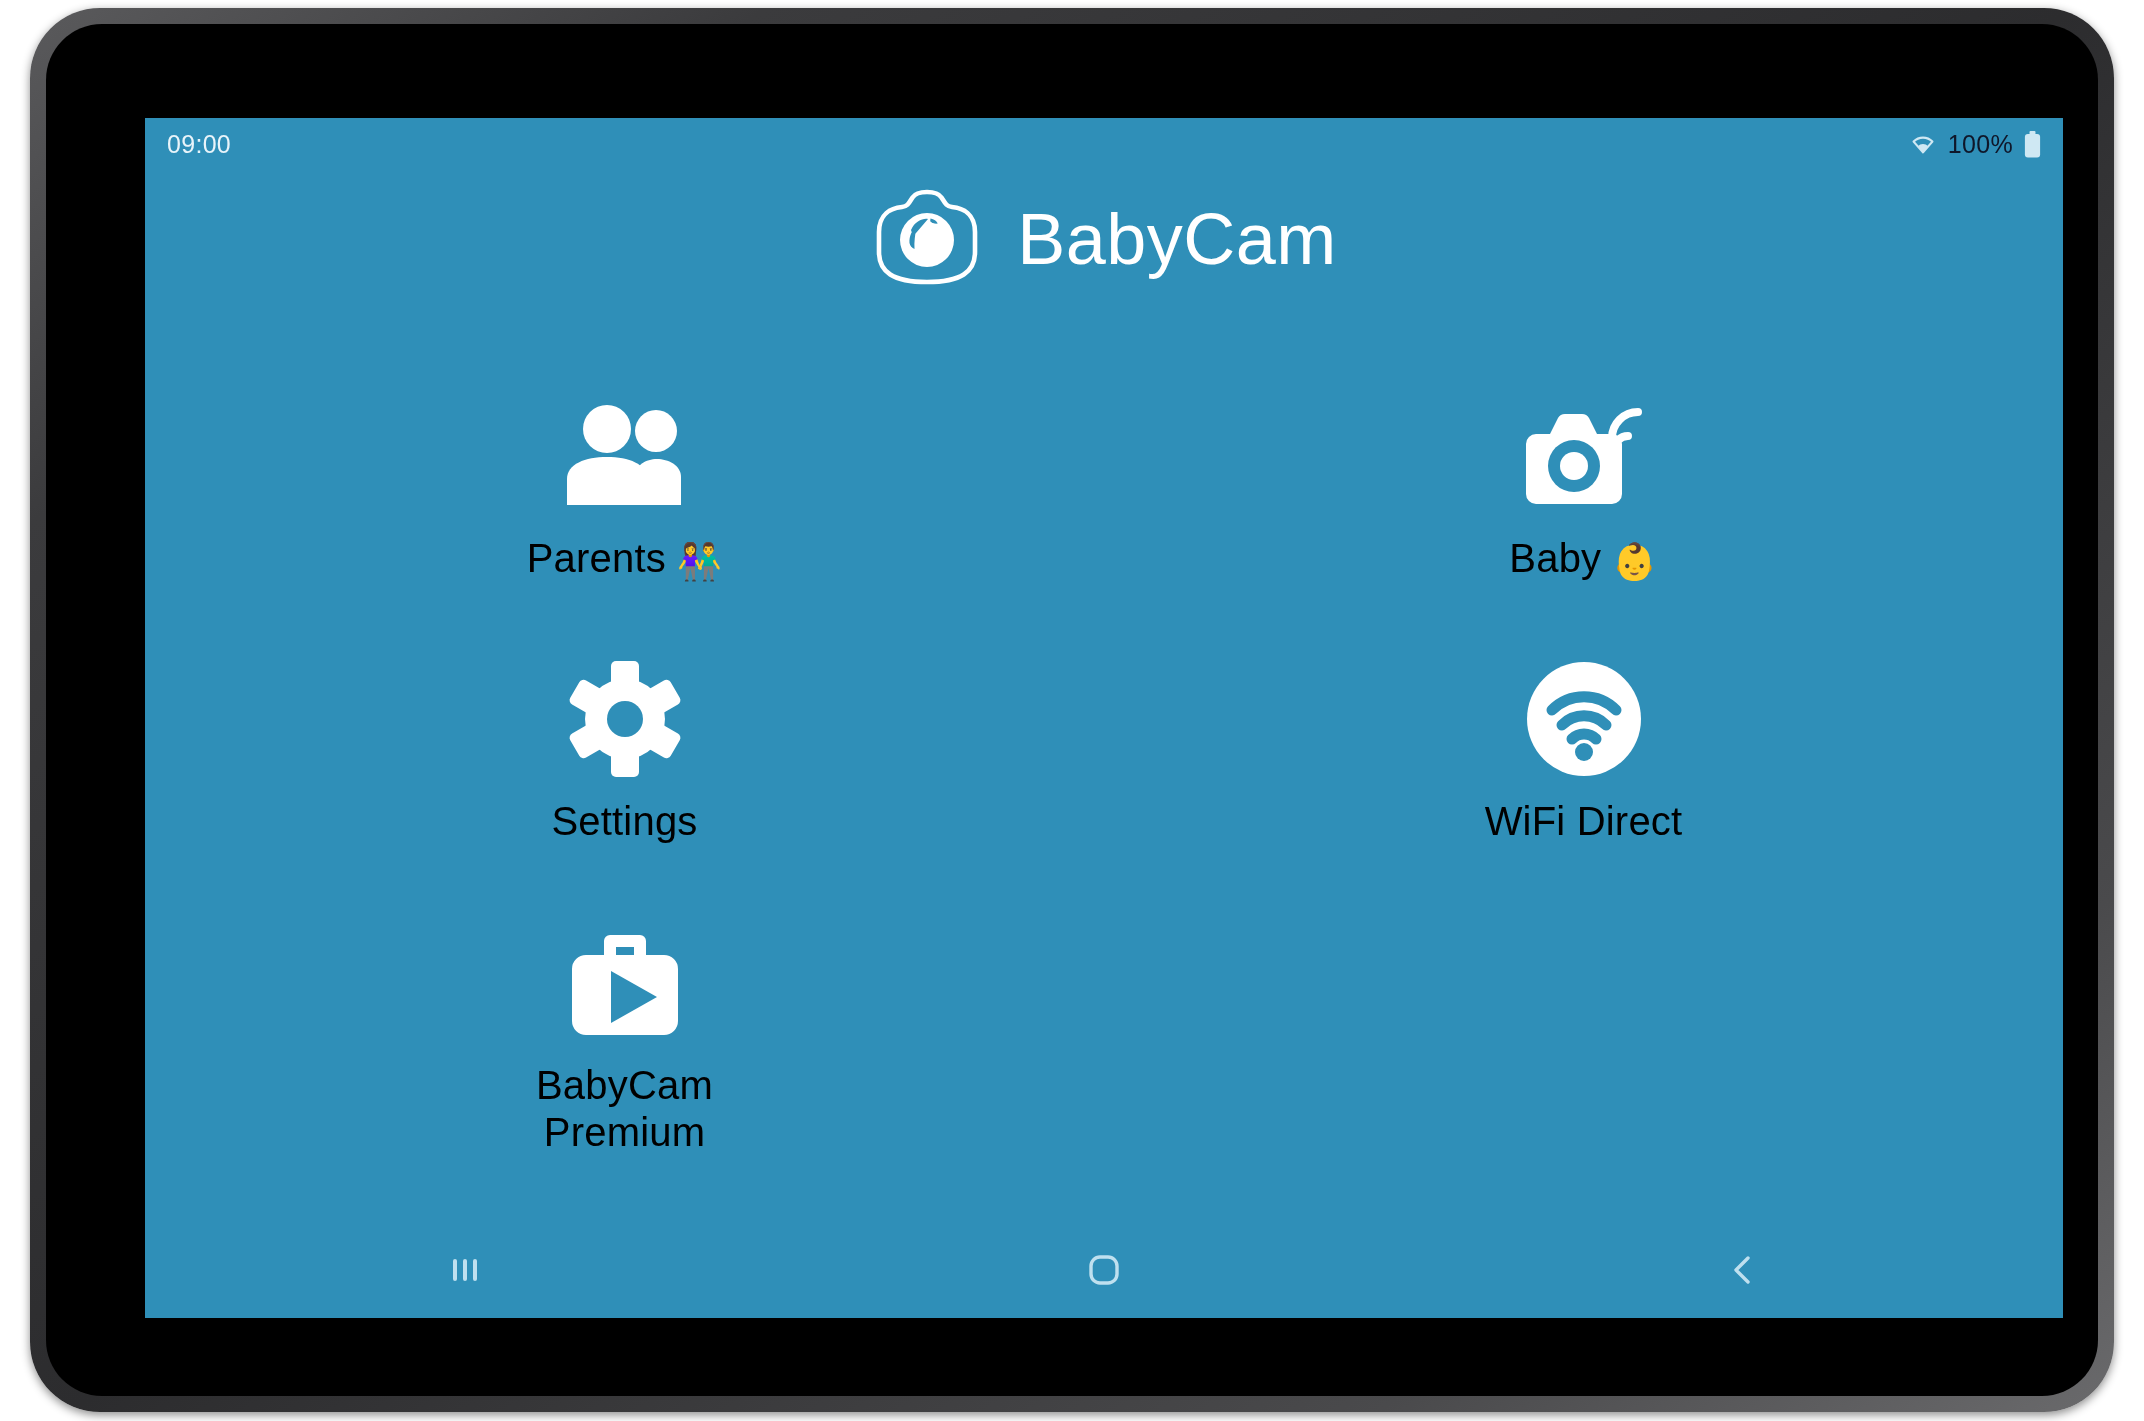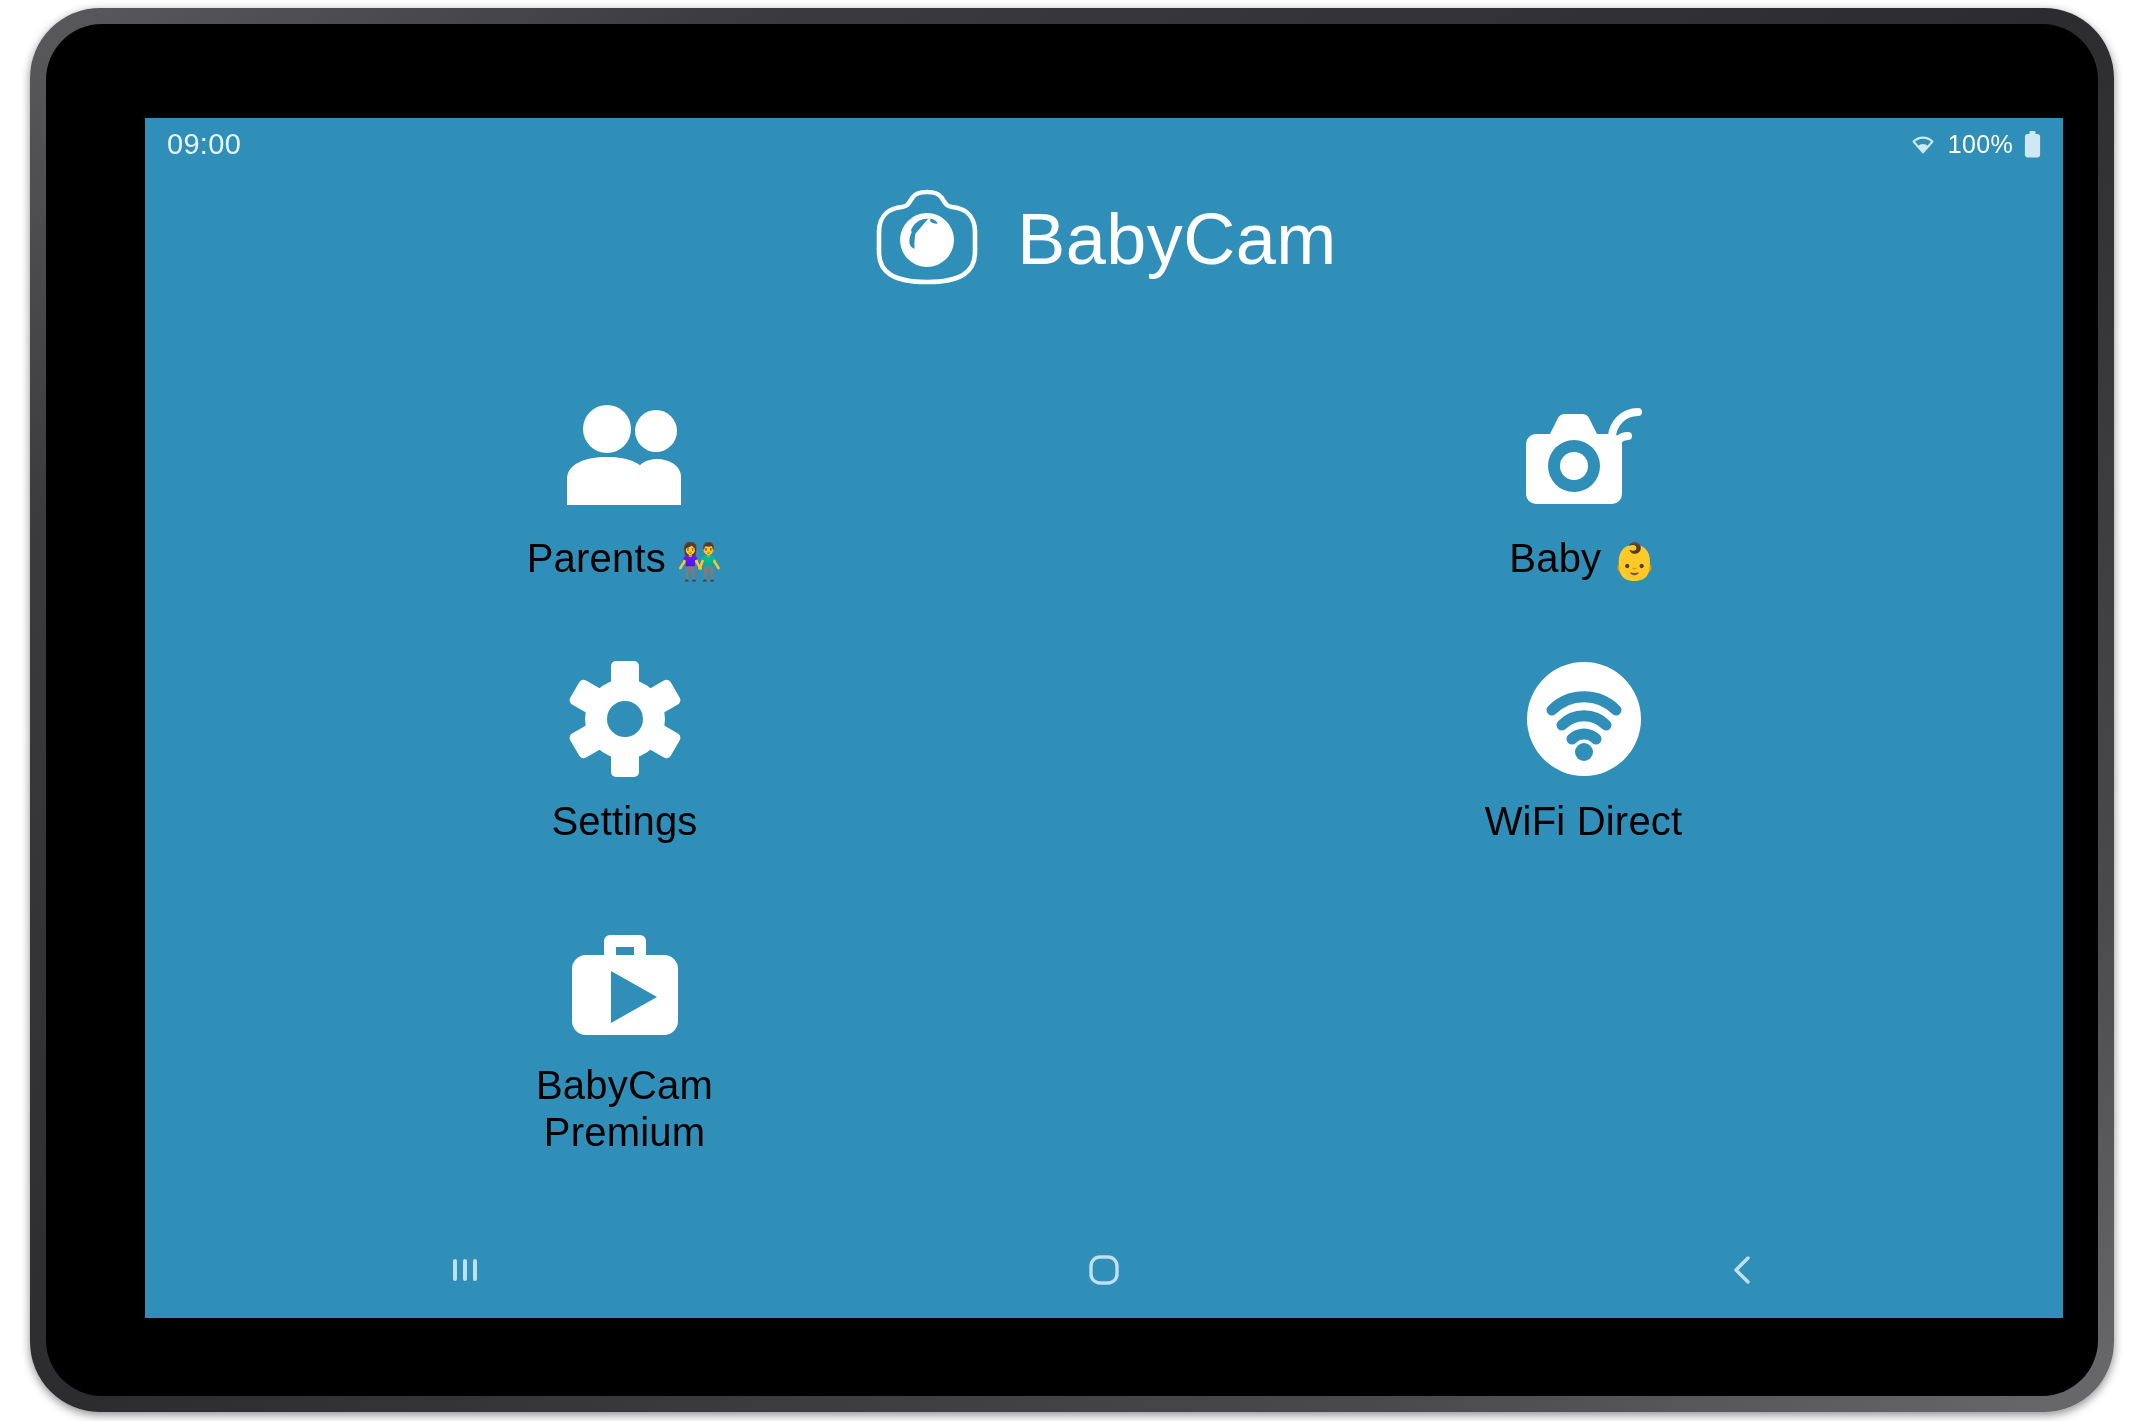--- a/index.html
+++ b/index.html
@@ -56,30 +56,30 @@
     width: 100%;
     height: 52px;
     display: flex;
     align-items: center;
     justify-content: space-between;
     padding: 0 22px 0 22px;
     box-sizing: border-box;
   }
   #status-clock {
     color: #e8f4fa;
-    font-size: 29px;
+    font-size: 25px;
     letter-spacing: 0.3px;
   }
   #status-right {
     display: flex;
     align-items: center;
     gap: 11px;
   }
   #battery-percent {
-    color: #ffffff;
+    color: #0f172a;
     font-size: 25px;
     letter-spacing: 0.3px;
   }
   .statusicon { display: block; }
 
   
   #app-header {
     position: absolute;
     left: 0;
     top: 70px;

